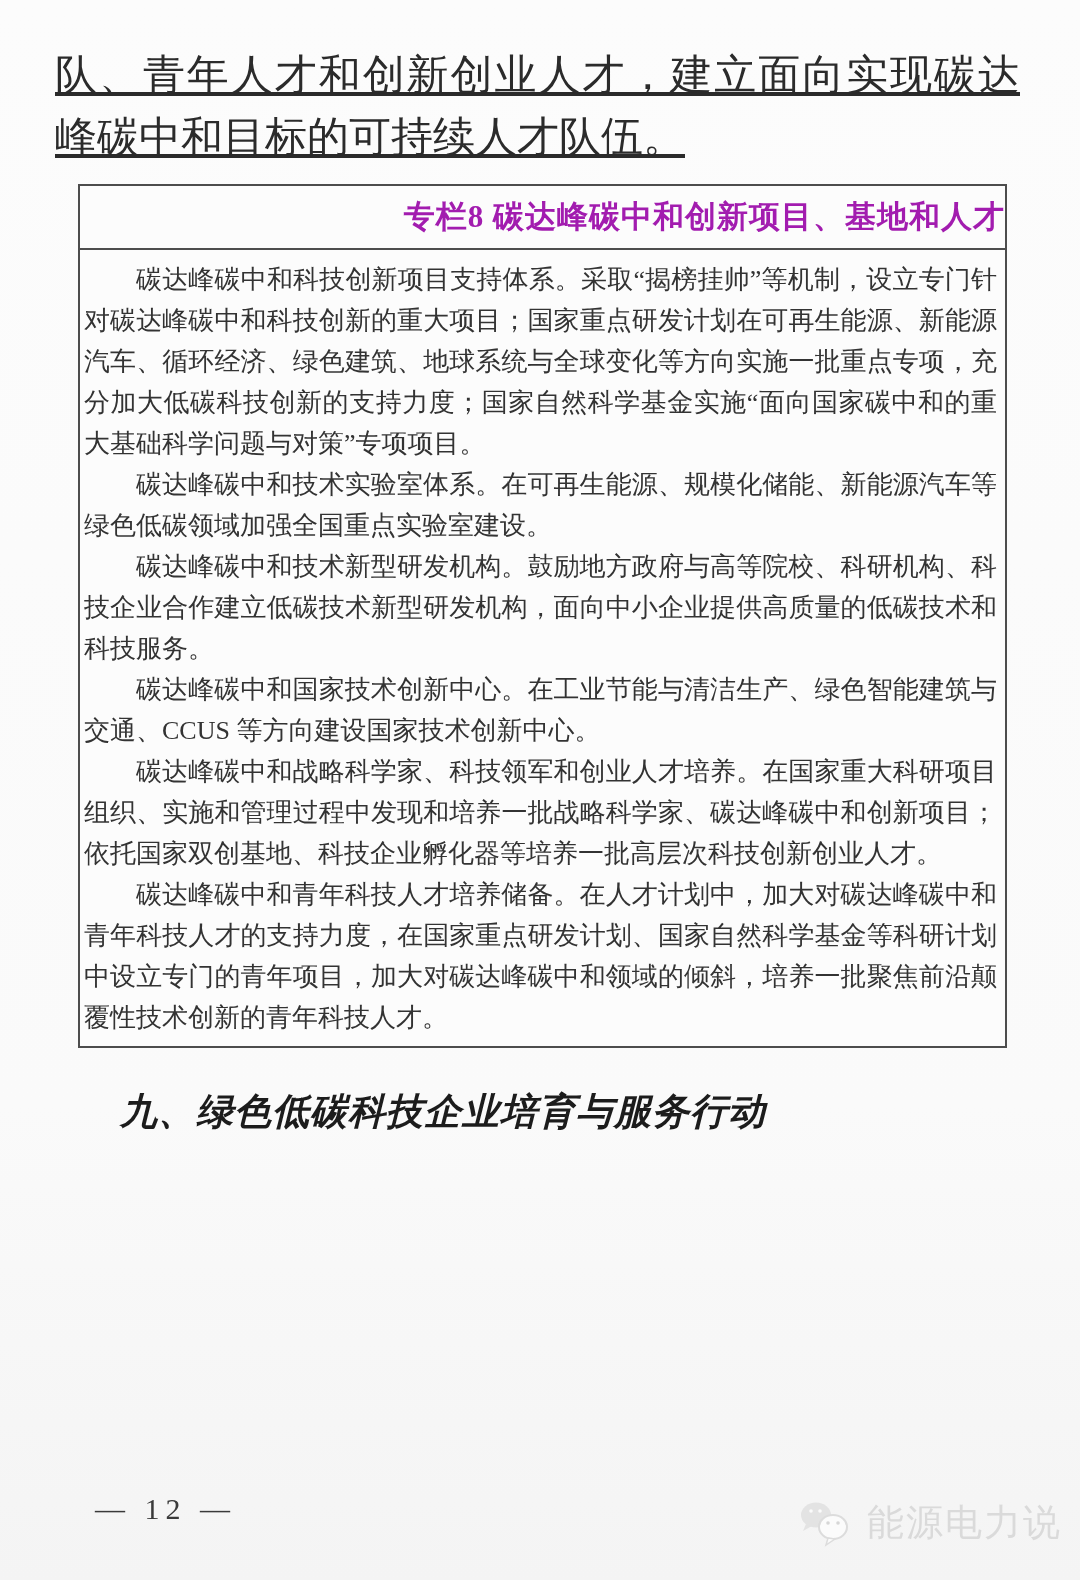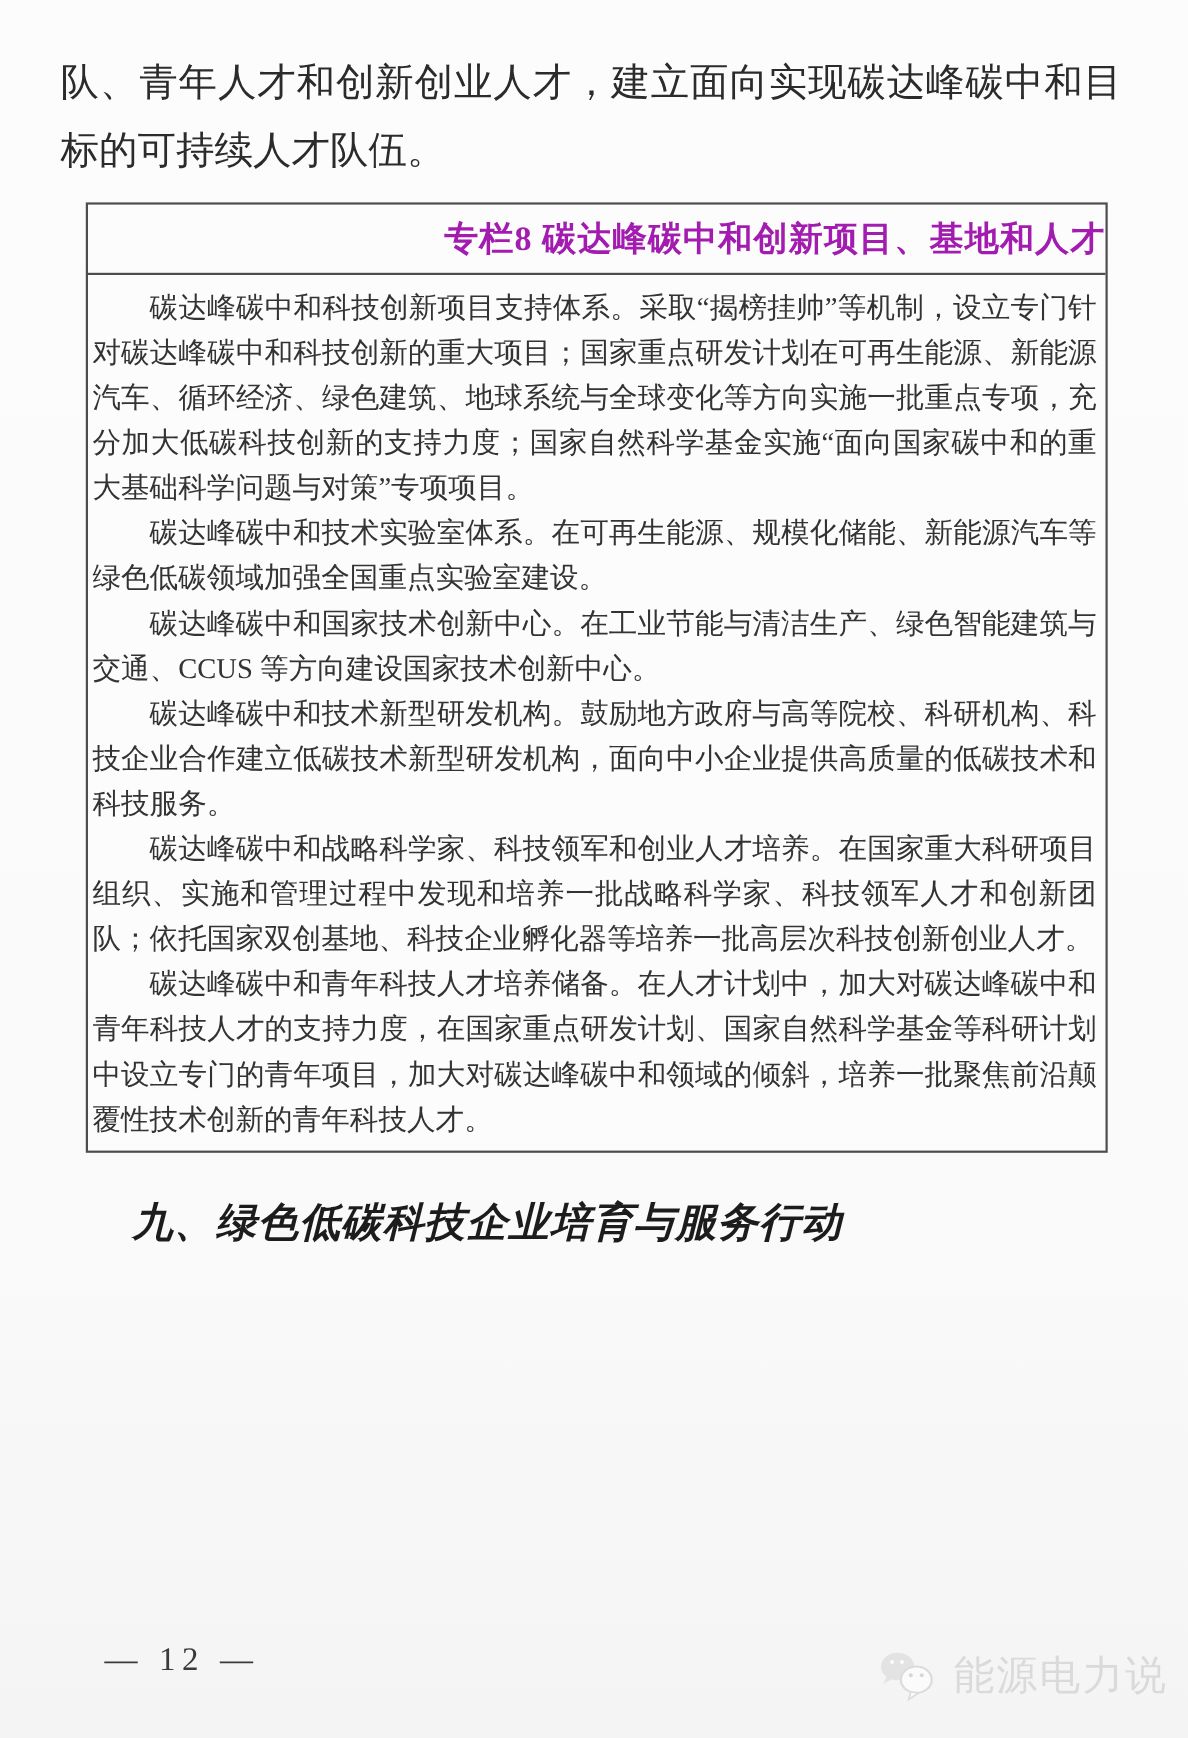--- a/index.html
+++ b/index.html
@@ -12,25 +12,26 @@
   }
   .page {
     position: relative;
     width: 1080px; height: 1580px;
     overflow: hidden;
     background: linear-gradient(180deg, #fcfcfc 0%, #fafafa 70%, #f4f4f4 100%);
   }
   
   .intro {
     margin: 44px 60px 0 55px;
-    font-size: 35px;
+    font-size: 42px;
     line-height: 62px;
     text-align: justify;
     text-justify: inter-ideograph;
     color: #2b2b2b;
+    text-decoration: underline;
   }
   
   .callout {
     margin: 16px 73px 0 78px;
     border: 2px solid #4d4d4d;
     background: #fcfcfc;
   }
   .callout-title {
     height: 62px;
     line-height: 62px;
@@ -100,23 +101,23 @@
 
 <div class="page">
 
   <p class="intro">队、青年人才和创新创业人才，建立面向实现碳达峰碳中和目标的可持续人才队伍。</p>
 
   <div class="callout">
     <div class="callout-title">专栏8 碳达峰碳中和创新项目、基地和人才</div>
     <div class="callout-body">
       <p>碳达峰碳中和科技创新项目支持体系。采取“揭榜挂帅”等机制，设立专门针对碳达峰碳中和科技创新的重大项目；国家重点研发计划在可再生能源、新能源汽车、循环经济、绿色建筑、地球系统与全球变化等方向实施一批重点专项，充分加大低碳科技创新的支持力度；国家自然科学基金实施“面向国家碳中和的重大基础科学问题与对策”专项项目。</p>
       <p>碳达峰碳中和技术实验室体系。在可再生能源、规模化储能、新能源汽车等绿色低碳领域加强全国重点实验室建设。</p>
+      <p>碳达峰碳中和技术新型研发机构。鼓励地方政府与高等院校、科研机构、科技企业合作建立低碳技术新型研发机构，面向中小企业提供高质量的低碳技术和科技服务。</p>
       <p>碳达峰碳中和国家技术创新中心。在工业节能与清洁生产、绿色智能建筑与交通、CCUS 等方向建设国家技术创新中心。</p>
-      <p>碳达峰碳中和技术新型研发机构。鼓励地方政府与高等院校、科研机构、科技企业合作建立低碳技术新型研发机构，面向中小企业提供高质量的低碳技术和科技服务。</p>
-      <p>碳达峰碳中和战略科学家、科技领军和创业人才培养。在国家重大科研项目组织、实施和管理过程中发现和培养一批战略科学家、科技领军人才和创新团队；依托国家双创基地、科技企业孵化器等培养一批高层次科技创新创业人才。</p>
+      <p>碳达峰碳中和战略科学家、科技领军和创业人才培养。在国家重大科研项目组织、实施和管理过程中发现和培养一批战略科学家、碳达峰碳中和创新项目；依托国家双创基地、科技企业孵化器等培养一批高层次科技创新创业人才。</p>
       <p>碳达峰碳中和青年科技人才培养储备。在人才计划中，加大对碳达峰碳中和青年科技人才的支持力度，在国家重点研发计划、国家自然科学基金等科研计划中设立专门的青年项目，加大对碳达峰碳中和领域的倾斜，培养一批聚焦前沿颠覆性技术创新的青年科技人才。</p>
     </div>
   </div>
 
   <h2 class="section-heading">九、绿色低碳科技企业培育与服务行动</h2>
 
 
   <div class="page-number">— 12 —</div>
 
   <div class="watermark">

